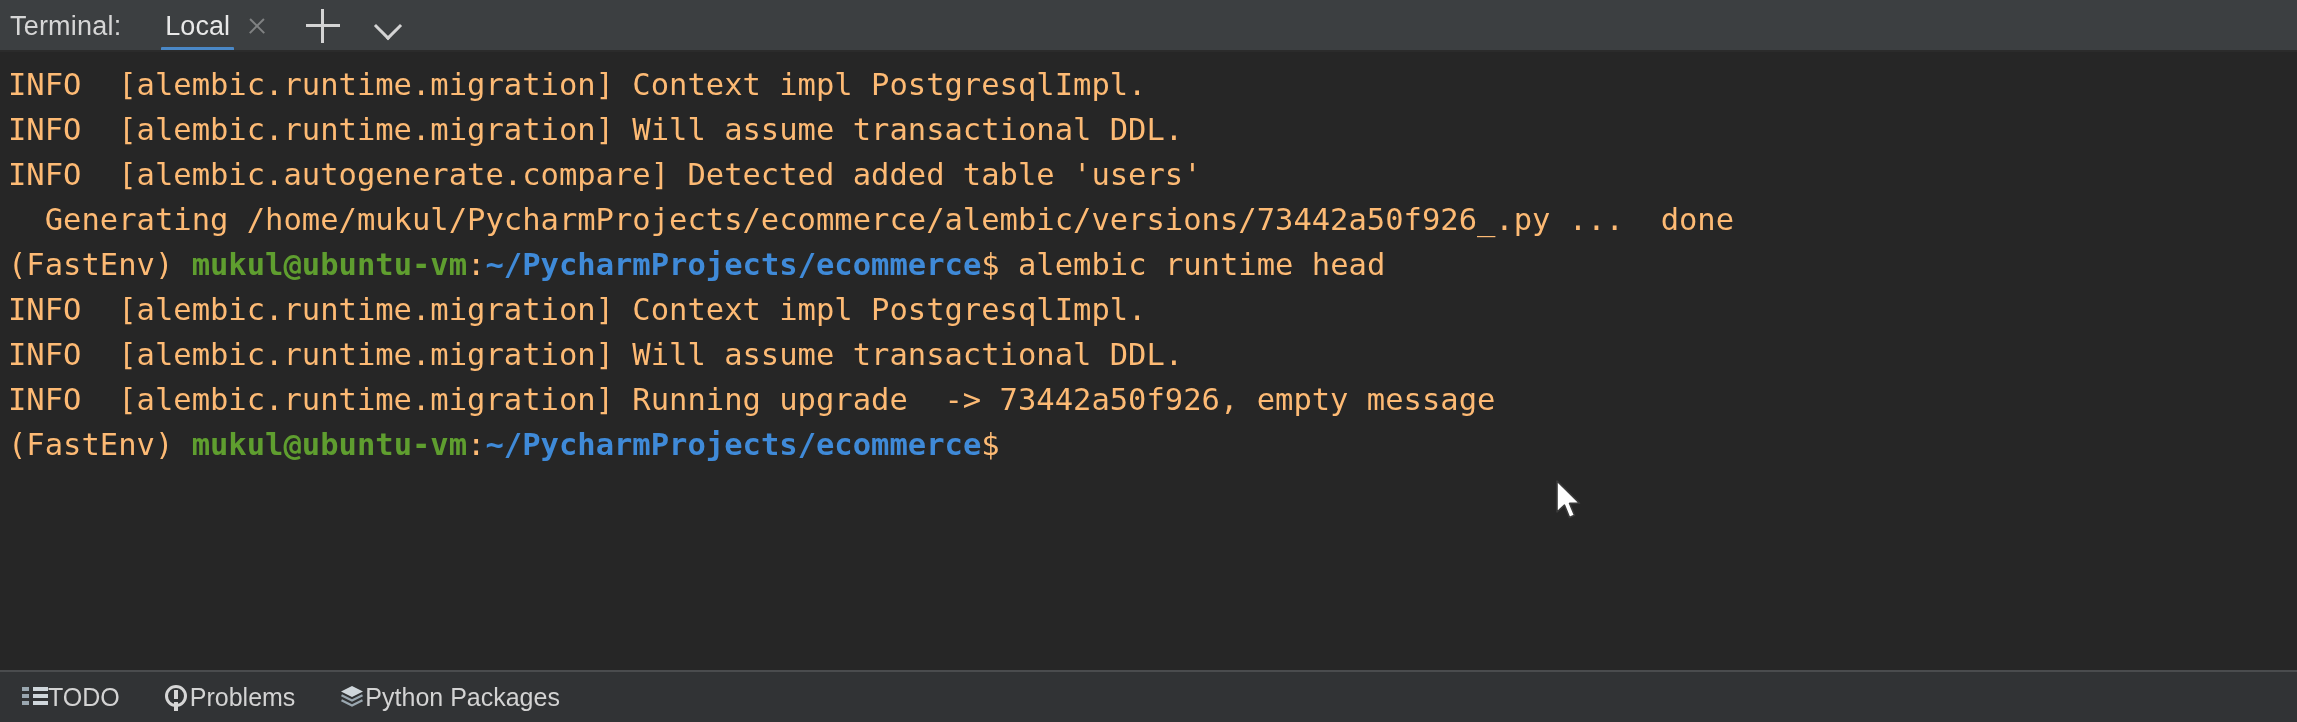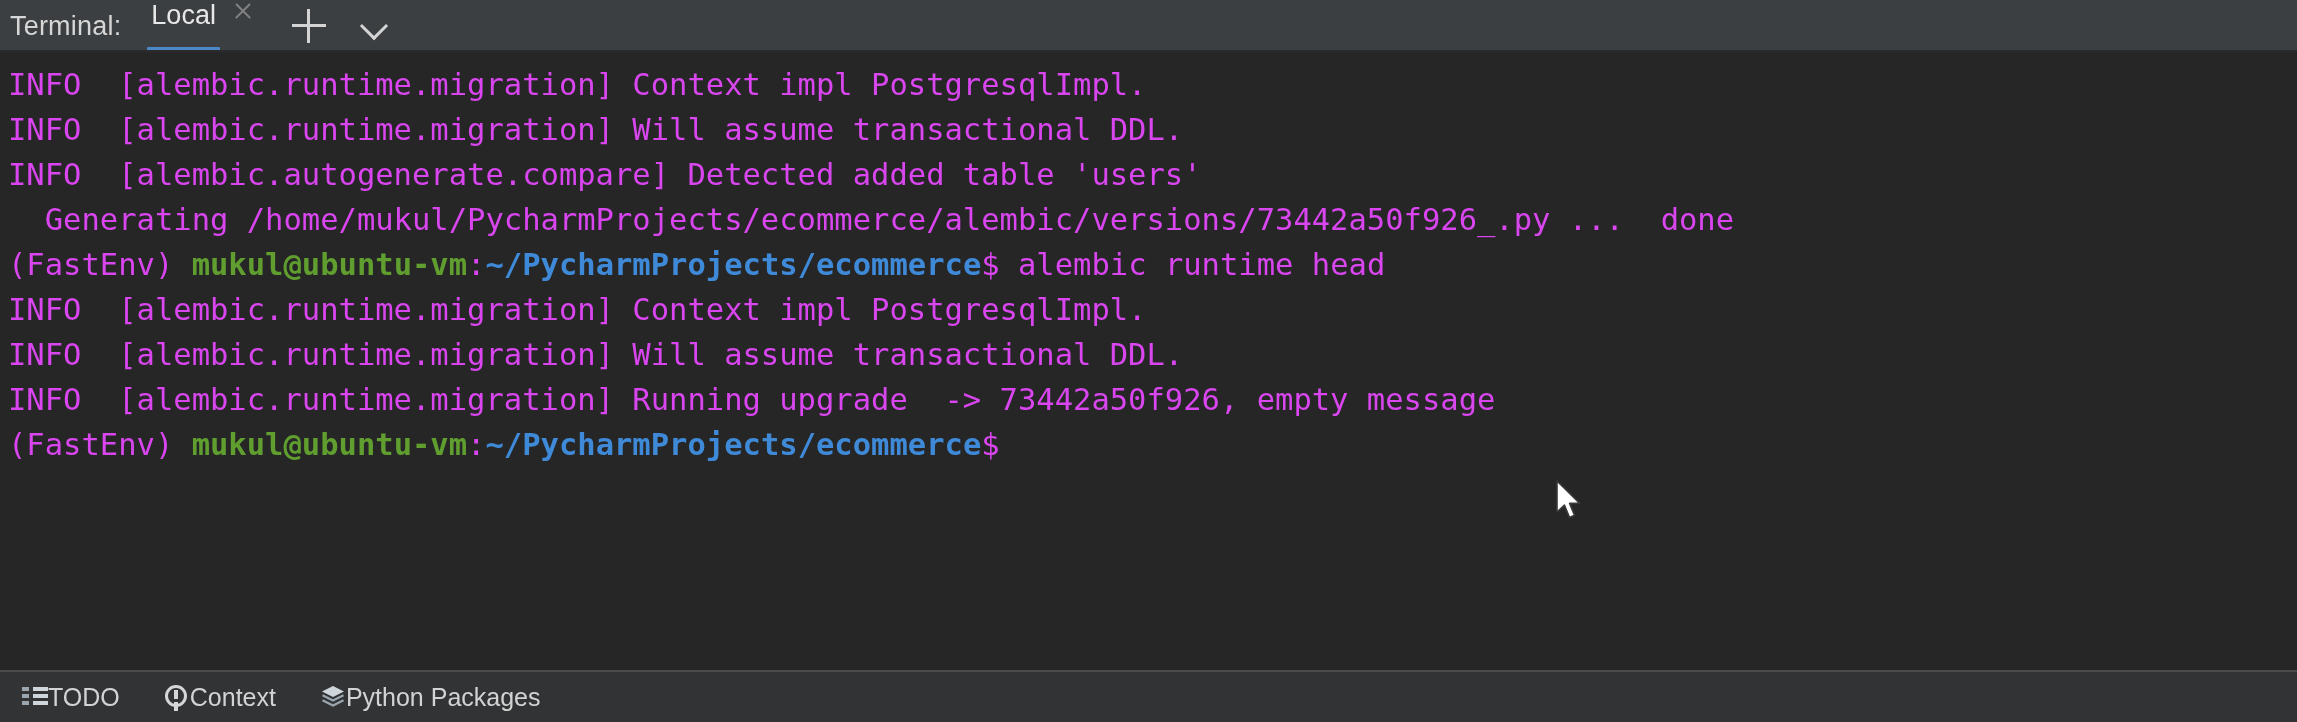--- a/index.html
+++ b/index.html
@@ -47,24 +47,25 @@
     font-family: "Liberation Sans", sans-serif;
     font-size: 27px;
     color: #d6d6d6;
     letter-spacing: 0.2px;
     margin-right: 22px;
     white-space: nowrap;
   }
   .term-tab {
     position: relative;
     display: flex;
-    align-items: flex-start;
+    align-items: center;
     height: 52px;
     padding: 0 6px 0 8px;
     box-sizing: border-box;
+    margin-left: 14px;
   }
   .term-tab .tab-name {
     font-family: "Liberation Sans", sans-serif;
     font-size: 27px;
     color: #e8e8e8;
     white-space: nowrap;
   }
   .term-tab.active::after {
     content: "";
     position: absolute;
@@ -132,21 +133,21 @@
   .line {
     font-family: "DejaVu Sans Mono", monospace;
     font-size: 30.5px;
     line-height: 45px;
     color: #d0d0d0;
     white-space: pre;
     letter-spacing: 0px;
   }
   .c-green { color: #5f9e2f; font-weight: 700; }
   .c-blue  { color: #3f8ad8; font-weight: 700; }
-  .c-white { color: #d946ef; }
+  .c-white { color: #fdba74; }
 
   
   .cursor {
     position: absolute;
     pointer-events: none;
     width: 30px;
     height: 44px;
   }
 
   
@@ -269,21 +270,21 @@
   </div>
 
   <div class="statusbar" id="statusbar">
 
   <div class="sb-item">
         <span class="sb-ico ico-todo"></span>
         <span>TODO</span>
       </div>
       <div class="sb-item">
         <span class="sb-ico ico-problems"></span>
-        <span>Context</span>
+        <span>Problems</span>
       </div>
       <div class="sb-item">
         <span class="sb-ico ico-packages">
           <svg width="26" height="26" viewBox="0 0 26 26">
             <path d="M13 2 L24 7.5 L13 13 L2 7.5 Z" fill="#cfd6db"></path>
             <path d="M13 15.2 L23 10.2 L24 12.2 L13 17.7 L2 12.2 L3 10.2 Z" fill="#9aa7b0"></path>
             <path d="M13 20.2 L23 15.2 L24 17.2 L13 22.7 L2 17.2 L3 15.2 Z" fill="#9aa7b0"></path>
           </svg>
         </span>
         <span>Python Packages</span>

